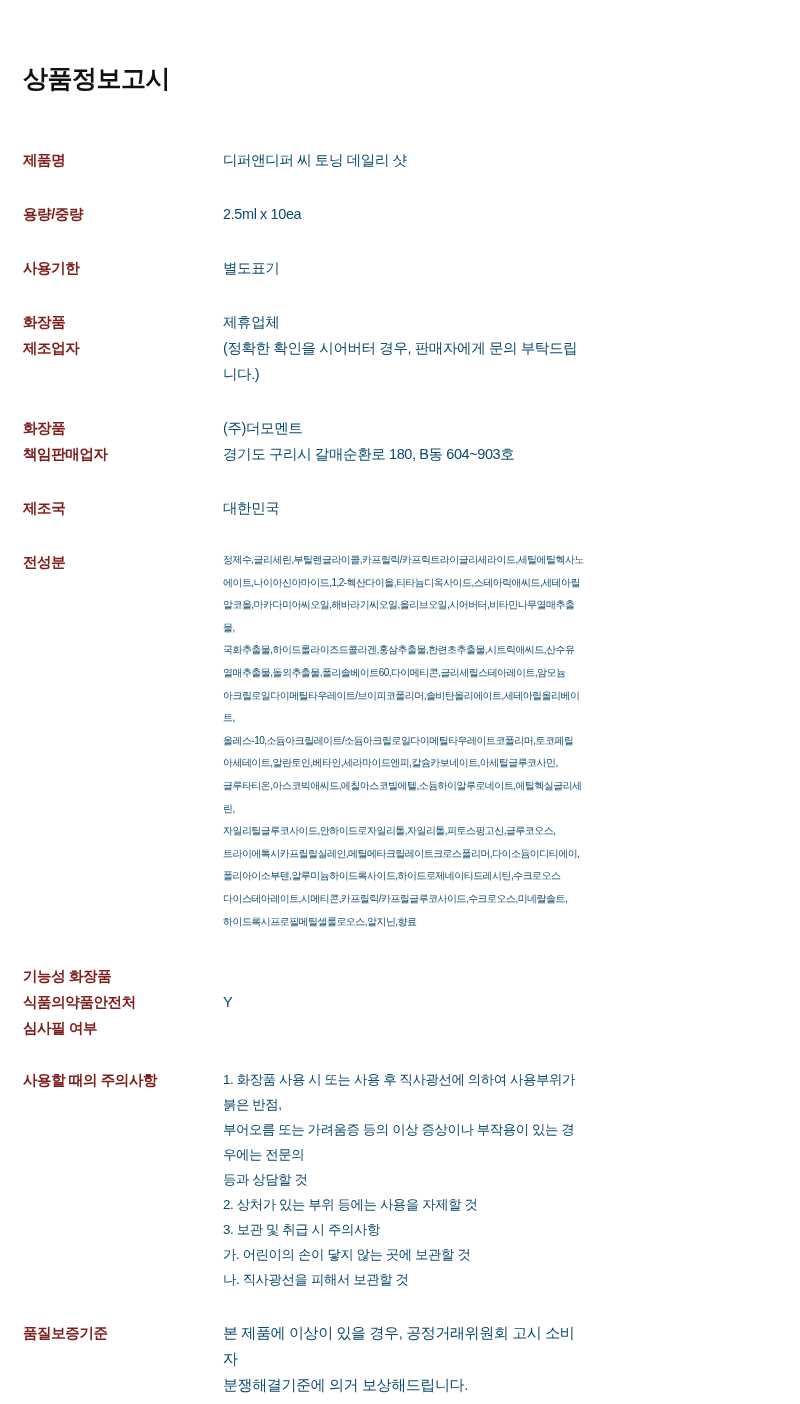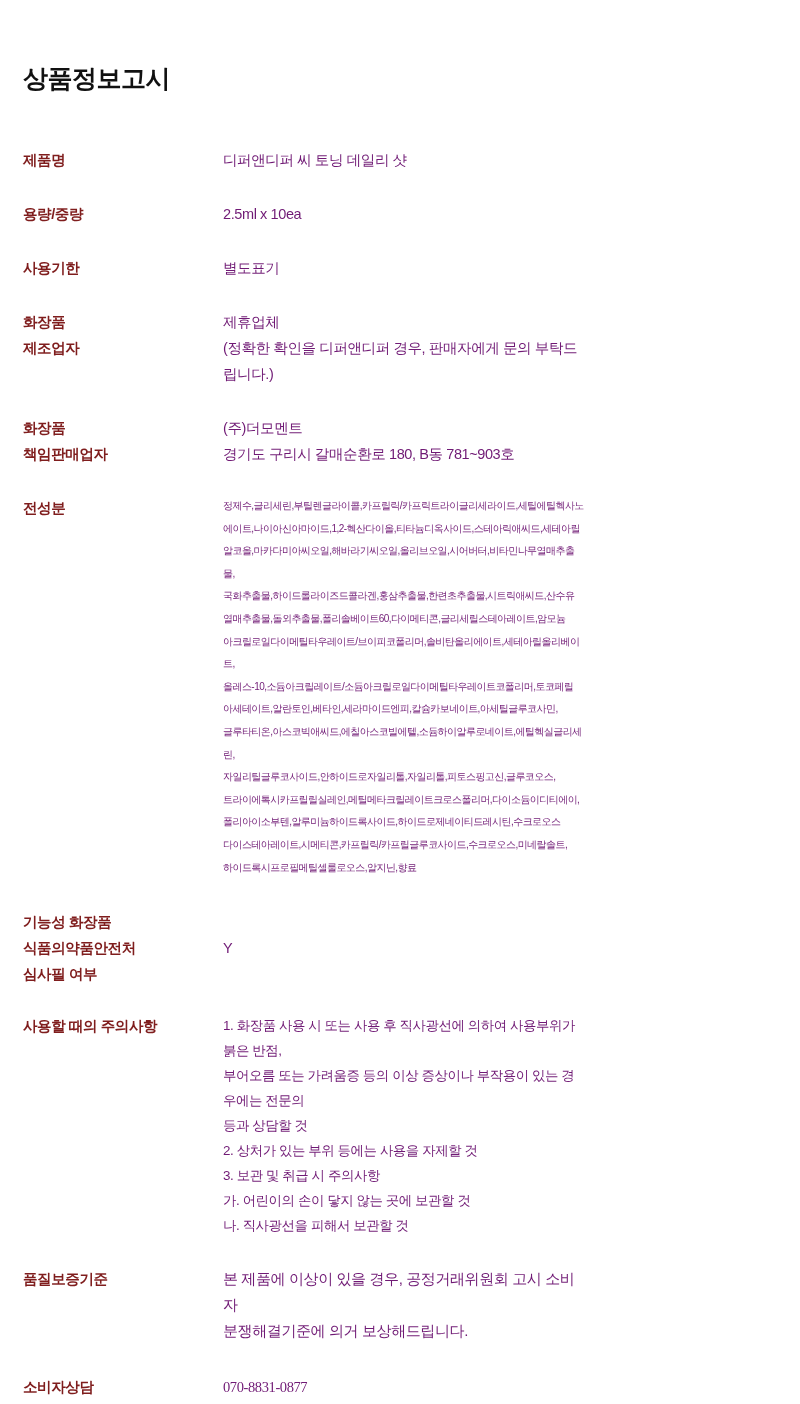--- a/index.html
+++ b/index.html
@@ -42,21 +42,21 @@
     color: #7f1d1d;
     letter-spacing: -0.4px;
     line-height: 26px;
     padding: 0 0 28px 0;
     vertical-align: top;
     white-space: pre-line;
   }
   .spec-value {
     font-size: 14.5px;
     font-weight: normal;
-    color: #701a75;
+    color: #0c4a6e;
     letter-spacing: -0.4px;
     line-height: 26px;
     padding: 0 0 28px 0;
     vertical-align: top;
     white-space: pre-line;
   }
   .spec-row.ingredients .spec-value {
     font-size: 10px;
     line-height: 22.6px;
     letter-spacing: -0.55px;
@@ -116,27 +116,31 @@
         <td class="spec-value">2.5ml x 10ea</td>
       </tr>
       <tr class="spec-row">
         <td class="spec-label">사용기한</td>
         <td class="spec-value">별도표기</td>
       </tr>
       <tr class="spec-row">
         <td class="spec-label">화장품
 제조업자</td>
         <td class="spec-value">제휴업체
-(정확한 확인을 디퍼앤디퍼 경우, 판매자에게 문의 부탁드립니다.)</td>
+(정확한 확인을 시어버터 경우, 판매자에게 문의 부탁드립니다.)</td>
       </tr>
       <tr class="spec-row">
         <td class="spec-label">화장품
 책임판매업자</td>
         <td class="spec-value">(주)더모멘트
-경기도 구리시 갈매순환로 180, B동 781~903호</td>
+경기도 구리시 갈매순환로 180, B동 604~903호</td>
+      </tr>
+      <tr class="spec-row">
+        <td class="spec-label">제조국</td>
+        <td class="spec-value">대한민국</td>
       </tr>
       <tr class="spec-row ingredients">
         <td class="spec-label">전성분</td>
         <td class="spec-value">정제수,글리세린,부틸렌글라이콜,카프릴릭/카프릭트라이글리세라이드,세틸에틸헥사노
 에이트,나이아신아마이드,1,2-헥산다이올,티타늄디옥사이드,스테아릭애씨드,세테아릴
 알코올,마카다미아씨오일,해바라기씨오일,올리브오일,시어버터,비타민나무열매추출물,
 국화추출물,하이드롤라이즈드콜라겐,홍삼추출물,한련초추출물,시트릭애씨드,산수유
 열매추출물,돌외추출물,폴리솔베이트60,다이메티콘,글리세릴스테아레이트,암모늄
 아크릴로일다이메틸타우레이트/브이피코폴리머,솔비탄올리에이트,세테아릴올리베이트,
 올레스-10,소듐아크릴레이트/소듐아크릴로일다이메틸타우레이트코폴리머,토코페릴

